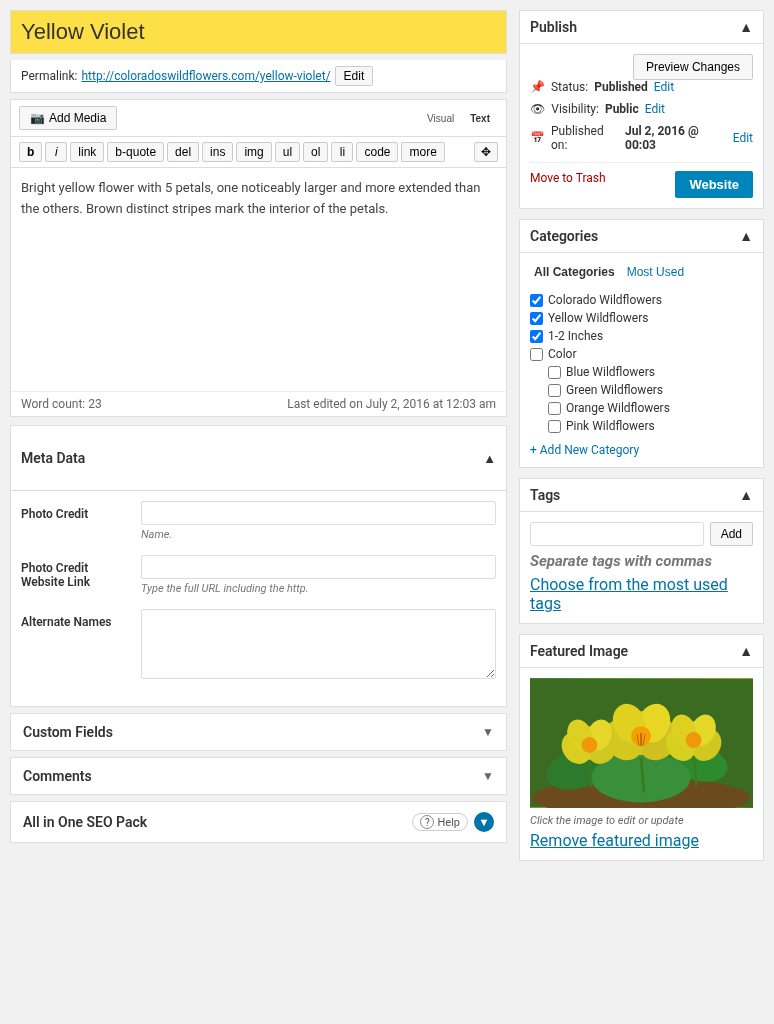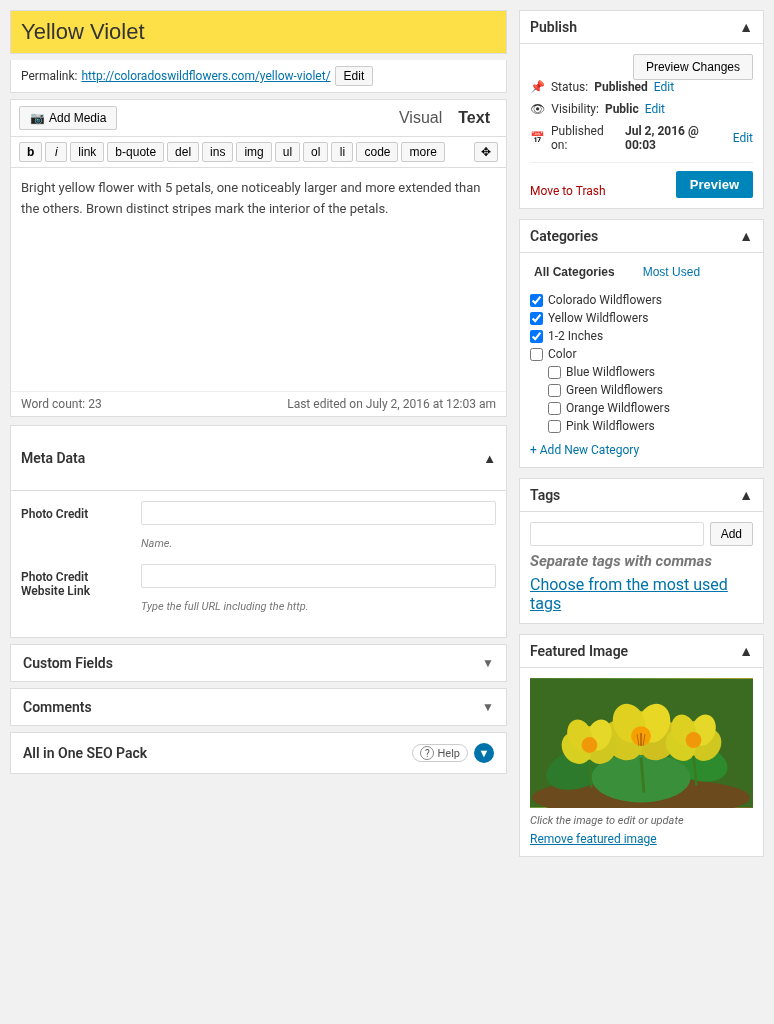--- a/index.html
+++ b/index.html
@@ -90,21 +90,21 @@
       border-radius: 2px;
     }
     .tab-group {
       margin-left: auto;
       display: flex;
       gap: 0;
     }
     .tab-btn {
       border: none;
       background: transparent;
-      font-size: 16px;
+      font-size: 10px;
       padding: 2px 8px;
       cursor: pointer;
       color: #555;
     }
     .tab-btn.active {
       color: #333;
       font-weight: 600;
     }
     .editor-format-bar {
       display: flex;
@@ -211,21 +211,21 @@
     .meta-text-input {
       width: 100%;
       padding: 4px 6px;
       border: 1px solid #ddd;
       font-size: 12px;
       border-radius: 2px;
     }
     .meta-field-hint {
       font-size: 11px;
       color: #777;
-      margin-top: 12px;
+      margin-top: 3px;
       font-style: italic;
     }
     .meta-textarea {
       width: 100%;
       height: 70px;
       padding: 4px 6px;
       border: 1px solid #ddd;
       font-size: 12px;
       border-radius: 2px;
       resize: vertical;
@@ -293,21 +293,21 @@
       font-size: 12px;
     }
     .edit-link {
       color: #0073aa;
       text-decoration: none;
       font-size: 12px;
     }
     .publish-footer {
       display: flex;
       justify-content: space-between;
-      align-items: flex-end;
+      align-items: flex-start;
       margin-top: 10px;
       padding-top: 8px;
       border-top: 1px solid #eee;
     }
     .trash-link {
       color: #a00;
       font-size: 12px;
       text-decoration: none;
     }
     .update-btn {
@@ -317,21 +317,21 @@
       padding: 6px 14px;
       font-size: 13px;
       font-weight: 600;
       cursor: pointer;
       border-radius: 2px;
     }
 
     
     .cat-tabs {
       display: flex;
-      gap: 20px;
+      gap: 4px;
       margin-bottom: 10px;
     }
     .cat-tab {
       font-size: 12px;
       padding: 2px 4px;
       cursor: pointer;
       color: #0073aa;
       border: none;
       background: transparent;
     }
@@ -414,21 +414,21 @@
       height: 100%;
     }
     .featured-img-hint {
       font-size: 11px;
       color: #666;
       font-style: italic;
       margin: 6px 0 4px;
     }
     .remove-img-link {
       color: #0073aa;
-      font-size: 12px;
+      font-size: 16px;
       text-decoration: underline;
       cursor: pointer;
     }
 
     
     .cat-list::-webkit-scrollbar { width: 6px; }
     .cat-list::-webkit-scrollbar-thumb { background: #ccc; border-radius: 3px; }
 
     
     .seo-header {
@@ -559,20 +559,26 @@
         </div>
 
         <div class="meta-field-row">
           <div class="meta-field-label">Photo Credit<br>Website Link</div>
           <div class="meta-field-content">
             <input class="meta-text-input" type="text" style="">
             <div class="meta-field-hint">Type the full URL including the http.</div>
           </div>
         </div>
 
+        <div class="meta-field-row">
+          <div class="meta-field-label">Alternate Names</div>
+          <div class="meta-field-content">
+            <textarea class="meta-textarea" style=""></textarea>
+          </div>
+        </div>
       </div>
     </div>
 
     <div class="collapsible-section">
       <div class="collapsible-header">
         <span>Custom Fields</span>
         <span class="chevron-icon">▼</span>
       </div>
     </div>
 
@@ -621,21 +627,21 @@
           <a href="#" class="edit-link">Edit</a>
         </div>
         <div class="publish-meta-row">
           <span>📅</span>
           <span>Published on:</span>
           <strong>Jul 2, 2016 @ 00:03</strong>
           <a href="#" class="edit-link">Edit</a>
         </div>
         <div class="publish-footer">
           <a href="#" class="trash-link">Move to Trash</a>
-          <button class="update-btn">Preview</button>
+          <button class="update-btn">Website</button>
         </div>
       </div>
     </div>
 
     <div class="side-panel">
       <div class="side-panel-header">
         <span>Categories</span>
         <span>▲</span>
       </div>
       <div class="side-panel-body">

